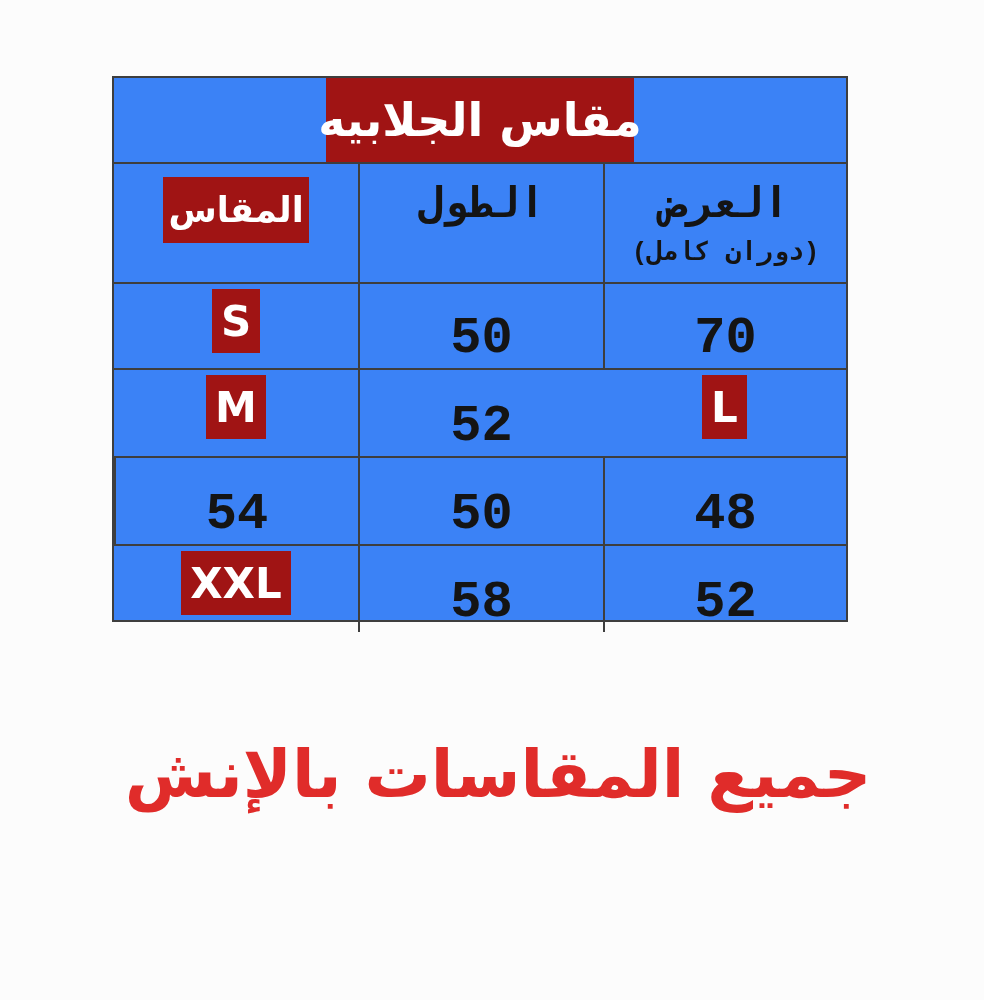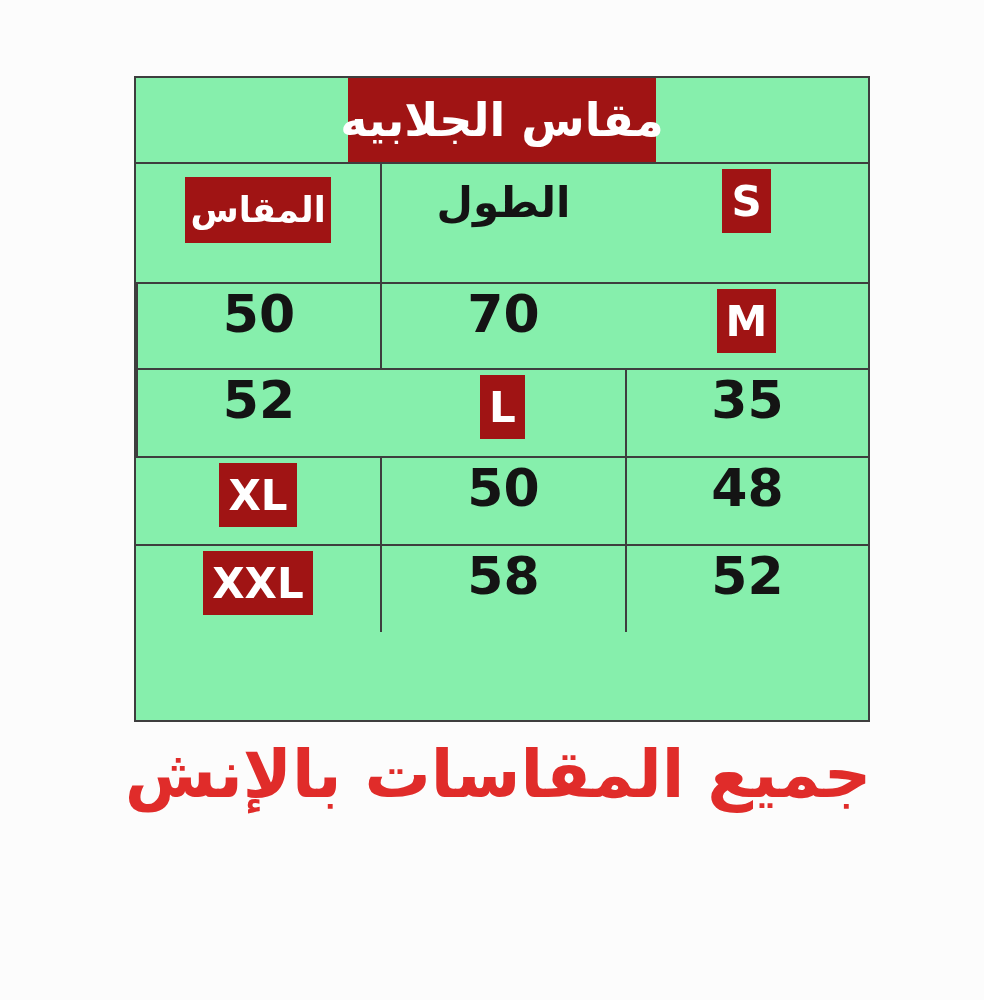--- a/index.html
+++ b/index.html
@@ -14,25 +14,25 @@
     width:984px;height:1000px;
     background:var(--bg);
     font-family:"DejaVu Sans", sans-serif;
     position:relative;
     overflow:hidden;
   }
   .stage{position:absolute;inset:0;}
 
   
   .size-table{
-    position:absolute;left:134px;top:76px;
-    width:736px;height:646px;
+    position:absolute;left:112px;top:76px;
+    width:736px;height:546px;
     box-sizing:border-box;
     border:2px solid var(--line);
-    background:#86efac;
+    background:#3b82f6;
     display:grid;
     grid-template-columns:244px 245px 243px;
     grid-template-rows:84px 120px 86px 88px 88px 88px 86px;
   }
   .cell{box-sizing:border-box;overflow:visible;}
 
   
   .title-cell{
     grid-column:1 / -1;
     display:flex;justify-content:center;align-items:flex-start;
@@ -41,40 +41,40 @@
     width:308px;height:84px;
     background:var(--dark-red);
     color:#ffffff;
     display:flex;align-items:center;justify-content:center;
     font-weight:bold;font-size:46px;
     direction:rtl;white-space:nowrap;
   }
 
   
   .h-cell{border-top:2px solid var(--line);}
-  .bl{border-left:2px solid var(--line);}
+  .bl{border-left:2px solid var(--line);font-family:Liberation Mono, monospace;}
   .h-size{display:flex;justify-content:center;align-items:flex-start;padding-top:13px;}
   .h-badge{
     width:146px;height:66px;
     background:var(--dark-red);color:#ffffff;
     display:flex;align-items:center;justify-content:center;
     font-weight:bold;font-size:35px;direction:rtl;
   }
   .h-text{
     display:flex;flex-direction:column;align-items:center;
     padding-top:14px;
     font-weight:bold;font-size:42px;color:var(--ink);
     direction:rtl;
   }
   .h-sub{font-size:26px;margin-top:6px;font-weight:bold;}
 
   
   .d-cell{
     border-top:2px solid var(--line);
-    display:flex;align-items:flex-start;justify-content:center;
+    display:flex;align-items:flex-end;justify-content:center;
   }
   .d-size{align-items:flex-start;padding-top:5px;}
   .size-badge{
     min-width:14px;
     padding:0 9px;height:64px;
     background:var(--dark-red);color:#ffffff;
     display:flex;align-items:center;justify-content:center;
     font-weight:bold;font-size:42px;letter-spacing:0;
   }
   .num{font-size:52px;font-weight:bold;color:var(--ink);}
@@ -98,20 +98,24 @@
     <div class="cell title-cell">
       <div class="title-banner">مقاس الجلابيه</div>
     </div>
 
     <div class="cell h-cell h-size">
       <div class="h-badge">المقاس</div>
     </div>
     <div class="cell h-cell h-text bl">
       <div>الطول</div>
     </div>
+    <div class="cell h-cell h-text bl">
+      <div>العرض</div>
+      <div class="h-sub">(دوران كامل)</div>
+    </div>
 
     <div class="cell d-cell d-size">
       <div class="size-badge">S</div>
     </div>
     <div class="cell d-cell bl">
       <div class="num">50</div>
     </div>
     <div class="cell d-cell bl">
       <div class="num">70</div>
     </div>
@@ -120,26 +124,23 @@
       <div class="size-badge">M</div>
     </div>
     <div class="cell d-cell bl">
       <div class="num">52</div>
     </div>
 
     <div class="cell d-cell d-size">
       <div class="size-badge">L</div>
     </div>
     <div class="cell d-cell bl">
-      <div class="num">35</div>
+      <div class="num">54</div>
     </div>
 
-    <div class="cell d-cell d-size">
-      <div class="size-badge">XL</div>
-    </div>
     <div class="cell d-cell bl">
       <div class="num">50</div>
     </div>
     <div class="cell d-cell bl">
       <div class="num">48</div>
     </div>
 
     <div class="cell d-cell d-size">
       <div class="size-badge">XXL</div>
     </div>

